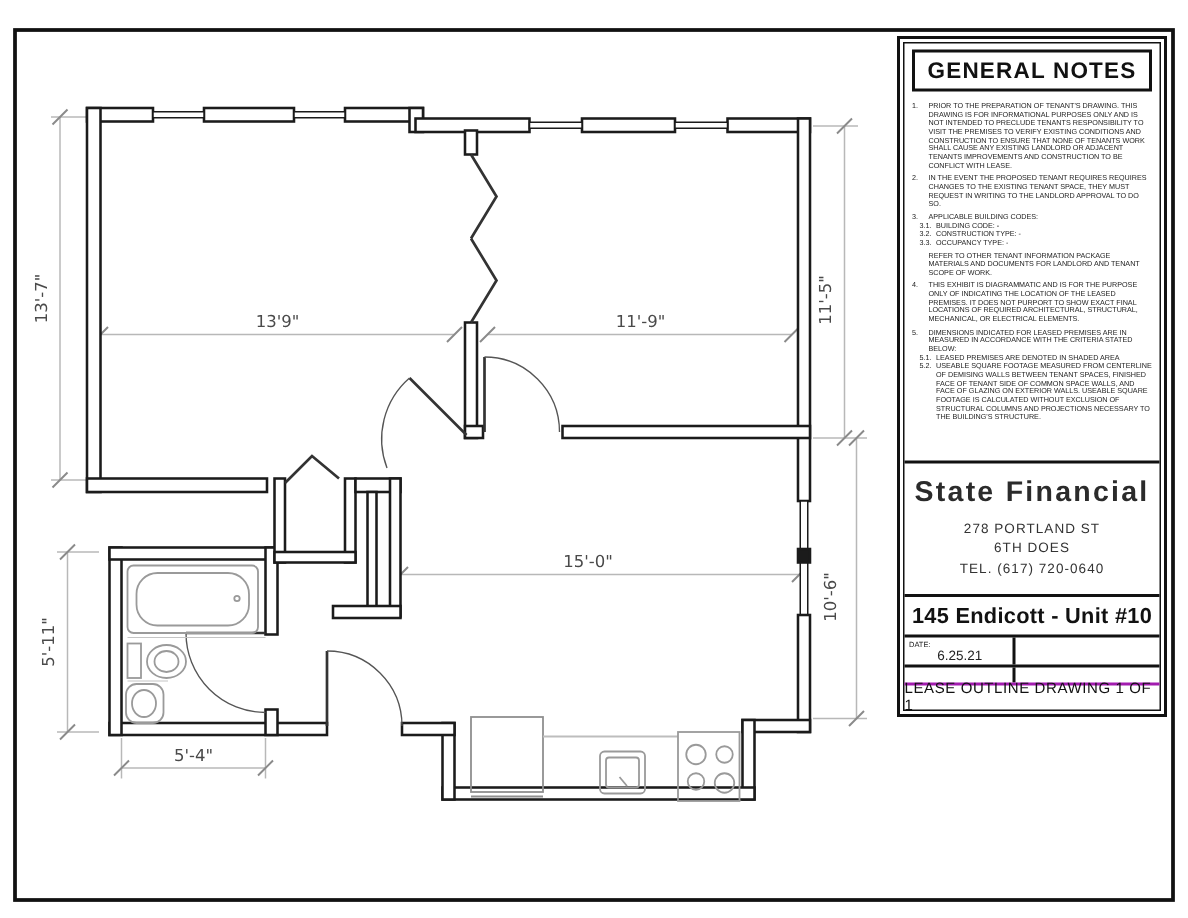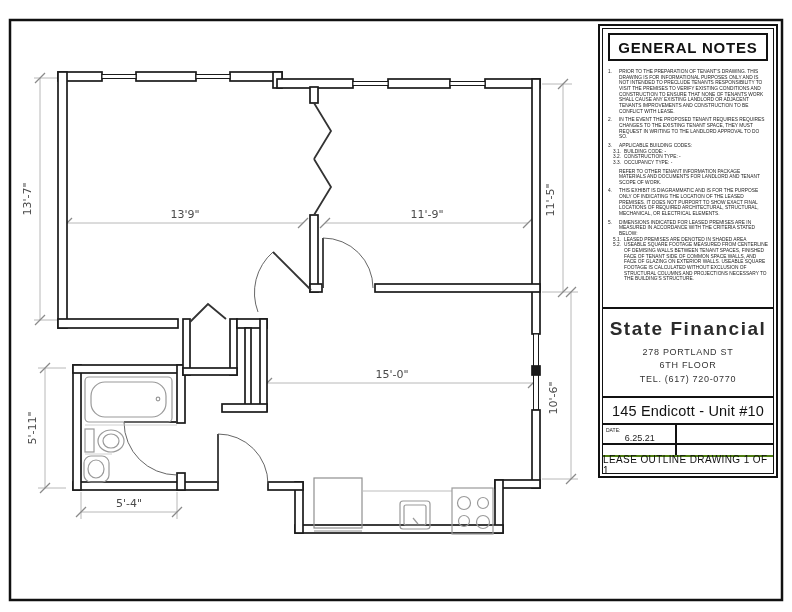--- a/index.html
+++ b/index.html
@@ -28,31 +28,31 @@
   .note .n{width:11px;flex:none;}
   .note .t{flex:1;}
   .note.sub{margin-top:0;padding-left:5px;}
   .note.cont{margin-top:3px;padding-left:11px;}
   .tb-spacer{flex:1;}
   .firm{border-top:2px solid #111;text-align:center;padding:9px 2px 10px 2px;color:#222;}
   .firm-name{font-size:19px;letter-spacing:1.5px;color:#2b2b2b;margin-bottom:6px;font-weight:bold;}
   .firm-addr{font-size:9px;letter-spacing:.7px;line-height:1.5;color:#333;}
   .proj{
     border-top:2px solid #111;height:25px;display:flex;align-items:center;justify-content:center;
-    font-size:14.5px;font-weight:normal;color:#111;letter-spacing:.2px;
+    font-size:14.5px;font-weight:bold;color:#111;letter-spacing:.2px;
   }
   .row2{border-top:2px solid #111;display:flex;}
   .row2 .cell-l{width:74px;border-right:2px solid #111;box-sizing:border-box;padding:2px 0 0 3px;}
   .row2 .cell-r{flex:1;}
   .row-date{height:18px;}
   .row-thin{height:10px;}
   .date-label{font-size:5px;color:#222;vertical-align:top;}
   .date-value{font-size:9px;color:#222;margin-top:34px;}
   .sheet-title{
-    border-top:2px solid #4d7c0f;height:16px;display:flex;align-items:center;justify-content:center;
+    border-top:2px solid #a21caf;height:16px;display:flex;align-items:center;justify-content:center;
     font-size:10px;color:#111;letter-spacing:.4px;
   }
 </style>
 </head>
 <body>
 
 <div class="sheet">
 
   <svg class="plan-svg" width="792" height="612" viewBox="0 0 792 612">
 
@@ -283,22 +283,22 @@
           <span class="t">USEABLE SQUARE FOOTAGE MEASURED FROM CENTERLINE OF DEMISING WALLS BETWEEN TENANT SPACES, FINISHED FACE OF TENANT SIDE OF COMMON SPACE WALLS, AND FACE OF GLAZING ON EXTERIOR WALLS.  USEABLE SQUARE FOOTAGE IS CALCULATED WITHOUT EXCLUSION OF STRUCTURAL COLUMNS AND PROJECTIONS NECESSARY TO THE BUILDING'S STRUCTURE.</span>
         </div>
       </div>
 
       <div class="tb-spacer"></div>
 
       <div class="firm">
         <div class="firm-name">State Financial</div>
         <div class="firm-addr">
           <div>278 PORTLAND ST</div>
-          <div>6TH FLOOR</div>
-          <div>TEL. (617) 720-0770</div>
+          <div>6TH DOES</div>
+          <div>TEL. (617) 720-0640</div>
         </div>
       </div>
 
       <div class="proj">145 Endicott - Unit #10</div>
 
       <div class="row2 row-date">
         <div class="cell-l">
           <span class="date-label">DATE:</span>
           <span class="date-value">6.25.21</span>
         </div>

